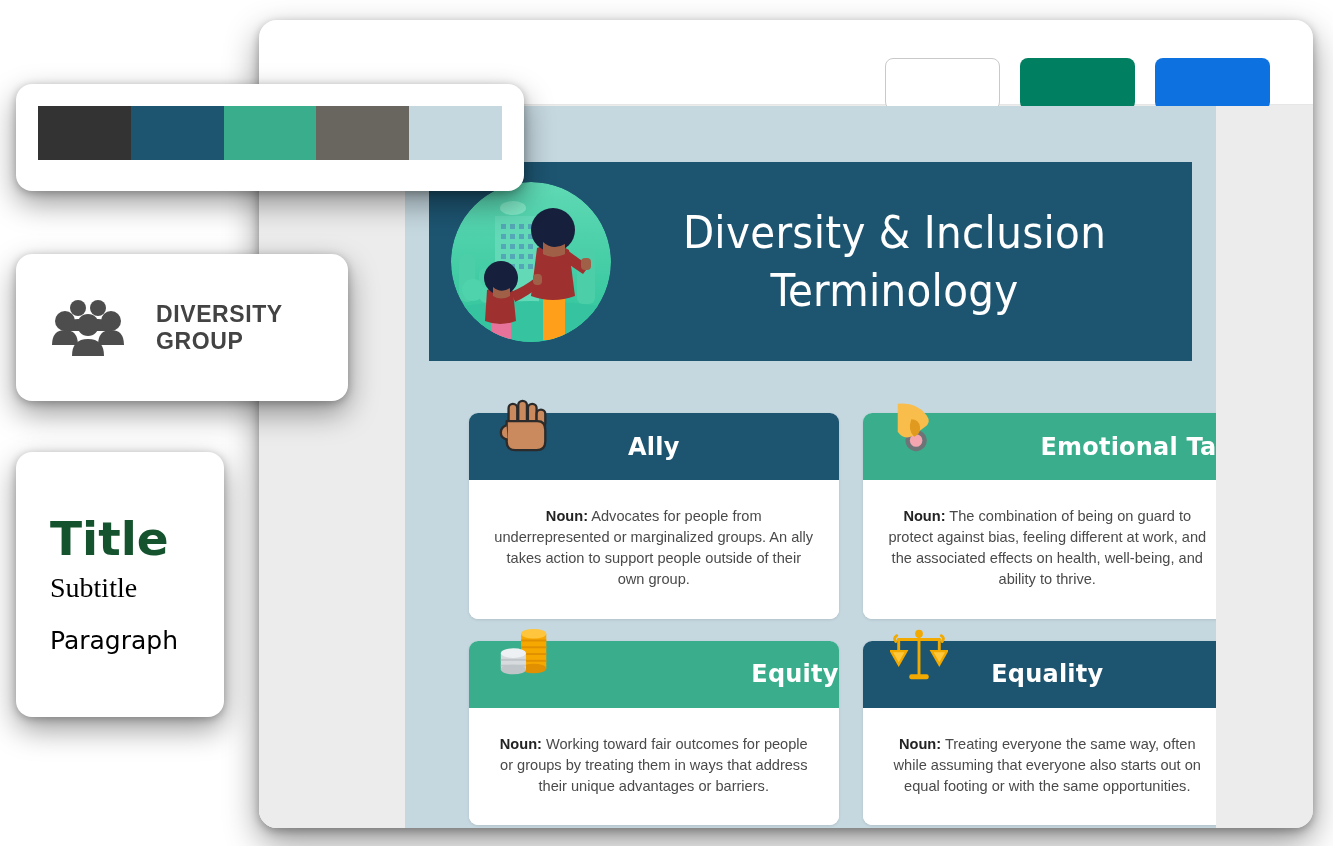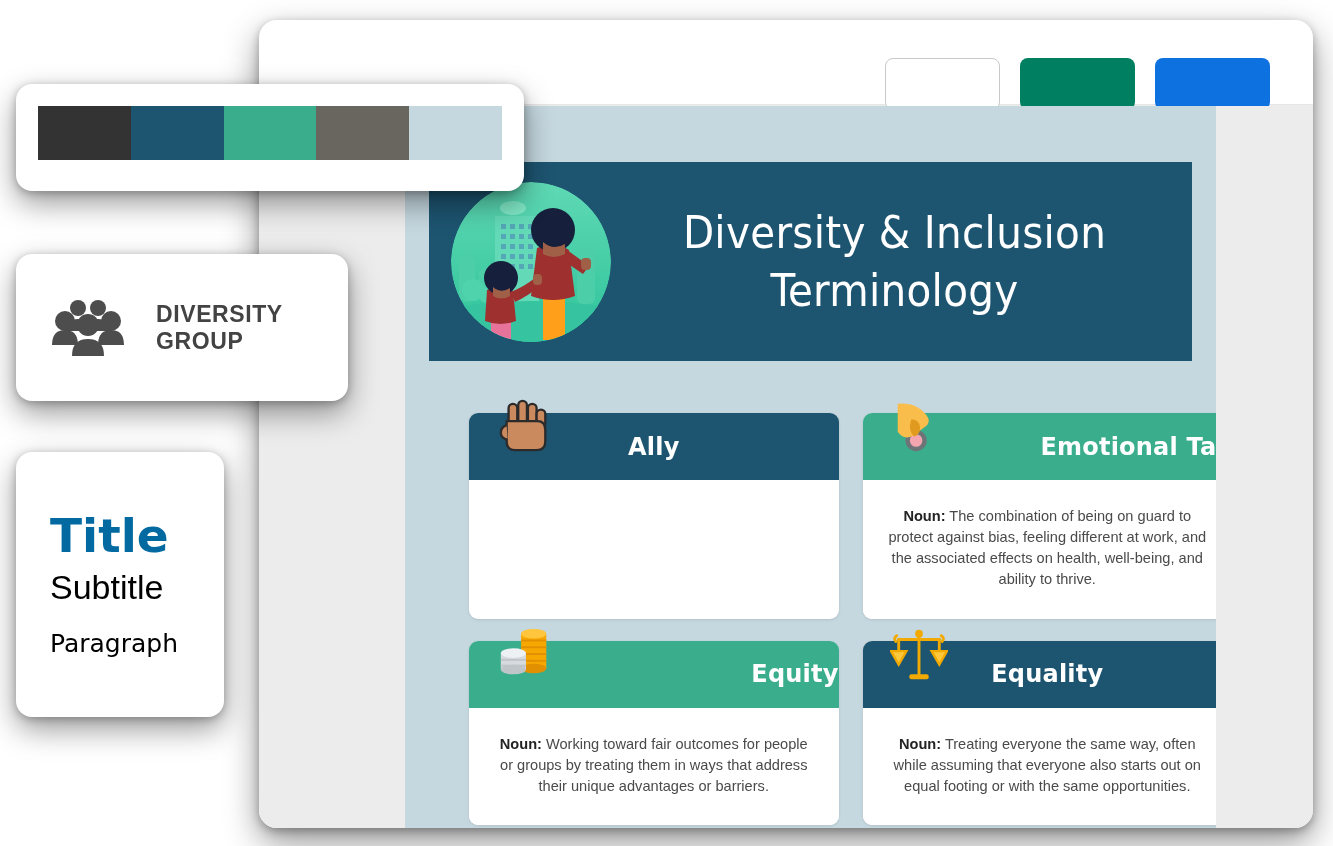--- a/index.html
+++ b/index.html
@@ -119,24 +119,24 @@
   .logo-mark { margin-left: 36px; width: 72px; height: 58px; flex: 0 0 auto; }
   .logo-text {
     margin-left: 32px; font-size: 23px; font-weight: 700;
     letter-spacing: .6px; color: #434343;
     font-family: "Liberation Sans", sans-serif;
   }
 
   .type-card { left: 16px; top: 452px; width: 208px; height: 265px;
                display: flex; flex-direction: column;
                justify-content: center; padding-left: 34px; }
-  .t-title    { font-size: 47px; font-weight: 700; color: #0369a1; line-height: 1.02;
+  .t-title    { font-size: 47px; font-weight: 700; color: #14532d; line-height: 1.02;
                 font-family: "DejaVu Sans", "Liberation Sans", sans-serif; }
-  .t-subtitle { font-size: 34px; font-weight: 400; color: #000; margin-top: 10px; line-height: 1.05;
-                font-family: Liberation Sans, sans-serif; }
+  .t-subtitle { font-size: 28px; font-weight: 400; color: #000; margin-top: 10px; line-height: 1.05;
+                font-family: Liberation Serif, serif; }
   .t-paragraph{ font-size: 25px; font-weight: 400; color: #000; margin-top: 26px; line-height: 1.05;
                 font-family: "DejaVu Sans", "Liberation Sans", sans-serif; }
 </style>
 </head>
 <body>
 
 <div class="stage">
 
   <div class="window">
 
@@ -234,20 +234,23 @@
                     <rect x="13" y="6" width="9" height="22" rx="4.5"></rect>
                     <rect x="23" y="3" width="9" height="25" rx="4.5"></rect>
                     <rect x="33" y="6" width="9" height="23" rx="4.5"></rect>
                     <rect x="42" y="12" width="9" height="19" rx="4.5"></rect>
                     <path d="M11 24 h32 q8 0 8 9 v12 q0 9 -9 9 H20 q-9 0 -9 -9 z"></path>
                     <path d="M11 28 q-6 2 -6 8 q0 6 7 7" fill="#cb8a5e"></path>
                   </g>
                 </svg>
               </span>
               <h3>Ally</h3>
+            </div>
+            <div class="card-body">
+              <b>Noun:</b><span> Advocates for people from underrepresented or marginalized groups. An ally takes action to support people outside of their own group.</span>
             </div>
           </div>
 
           <div class="card">
             <div class="card-head green" style="background: rgb(58, 174, 140);">
               <span class="card-emoji">
                 <svg viewBox="0 0 60 60" width="58" height="58" aria-hidden="true">
                   <circle cx="27" cy="44" r="11" fill="#6d7478"></circle>
                   <circle cx="27" cy="44" r="6.5" fill="#f3a6b0"></circle>
                   <path d="M8 6 q20 -2 30 12 q5 7 -2 12 l-12 9 q-10 5 -16 -4 z" fill="#f9bd4b"></path>

